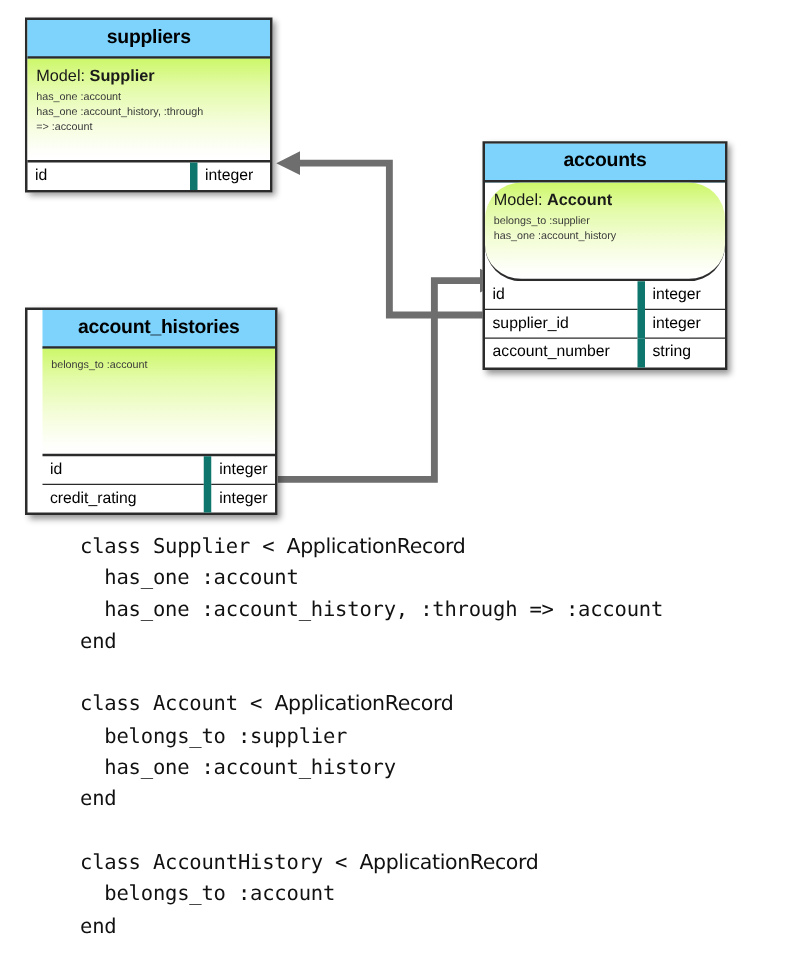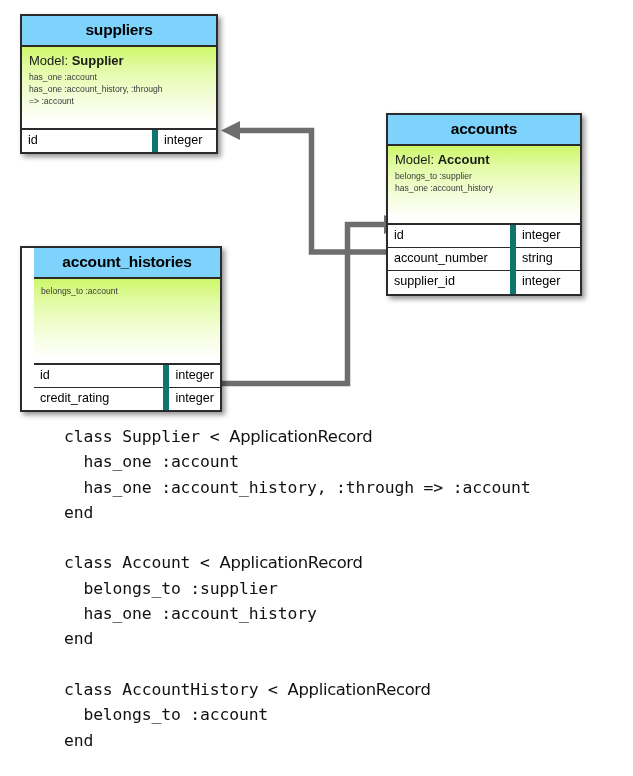--- a/index.html
+++ b/index.html
@@ -101,21 +101,21 @@
 
   
   #ent-suppliers          { left: 20px;  top: 14px;  width: 198px; }
   #ent-suppliers .attr-name  { width: 118px; }
   #ent-accounts           { left: 386px; top: 113px; width: 196px; }
   #ent-accounts .attr-name   { width: 110px; }
   #ent-account-histories  { left: 20px;  top: 246px; width: 202px; padding-left: 12px; }
   #ent-account-histories .attr-name { width: 118px; }
 
   #ent-suppliers .entity-model         { height: 68px; }
-  #ent-accounts .entity-model          { height: 64px; }
+  #ent-accounts .entity-model          { height: 64px; border-radius: 29px; }
   #ent-account-histories .entity-model { height: 71px; }
 
   
   #code-block {
     position: absolute;
     left: 0;
     top: 424px;
     width: 633px;
     padding-left: 64px;
     box-sizing: border-box;
@@ -175,26 +175,26 @@
       <div class="model-line"><span>Model: </span><span class="model-name">Account</span></div>
       <div class="assoc-line">belongs_to :supplier</div>
       <div class="assoc-line">has_one :account_history</div>
     </div>
     <div class="attrs">
       <div class="attr-row">
         <div class="attr-name">id</div>
         <div class="attr-type">integer</div>
       </div>
       <div class="attr-row">
+        <div class="attr-name">supplier_id</div>
+        <div class="attr-type">integer</div>
+      </div>
+      <div class="attr-row">
         <div class="attr-name">account_number</div>
         <div class="attr-type">string</div>
-      </div>
-      <div class="attr-row">
-        <div class="attr-name">supplier_id</div>
-        <div class="attr-type">integer</div>
       </div>
     </div>
   </div>
 
   <div class="entity" id="ent-account-histories">
     <div class="entity-title">account_histories</div>
     <div class="entity-model">
       <div class="assoc-line">belongs_to :account</div>
     </div>
     <div class="attrs">

